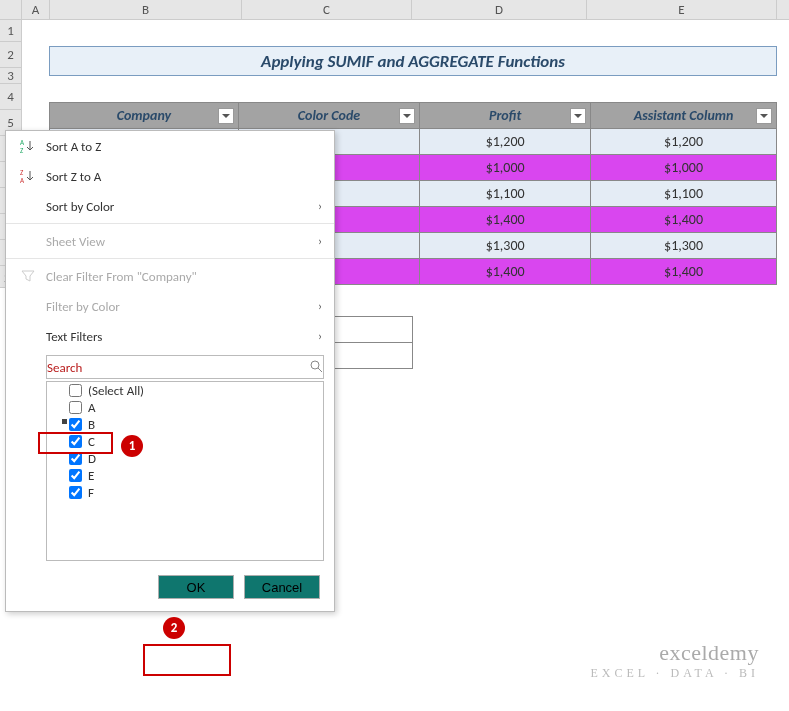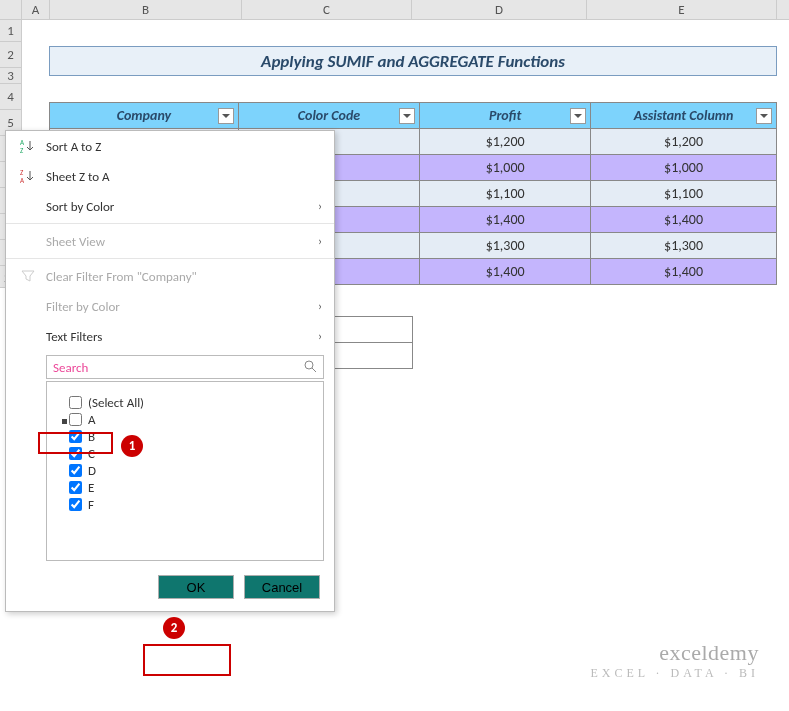--- a/index.html
+++ b/index.html
@@ -71,28 +71,28 @@
     border-collapse: collapse;
     width: 728px;
   }
   .data-table th, .data-table td {
     border: 1px solid #888;
     height: 26px;
     text-align: center;
     font-size: 14px;
   }
   .data-table th {
-    background: #7dd3fc;
+    background: #a3a3a3;
     font-weight: bold;
     font-style: italic;
     color: #2a4a6a;
     position: relative;
   }
   .data-table tr.odd td { background: #e4ecf5; }
-  .data-table tr.even td { background: #c4b5fd; }
+  .data-table tr.even td { background: #d946ef; }
   .data-table .col1 { width: 193px; }
   .data-table .col2 { width: 186px; }
   .data-table .col3 { width: 175px; }
   .data-table .col4 { width: 190px; }
   .data-table td.cut { text-align: left; padding-left: 2px; }
   .filter-btn {
     position: absolute;
     right: 4px;
     top: 50%;
     transform: translateY(-50%);
@@ -153,28 +153,28 @@
     color: #555;
   }
   .dd-sep { height: 1px; background: #e5e5e5; margin: 2px 0; }
   .dd-indent { padding-left: 40px; }
   .search-box {
     margin: 4px 10px 2px 40px;
     border: 1px solid #bbb;
     height: 24px;
     display: flex;
     align-items: center;
-    padding: 0 6px;
+    padding: 0 0;
     justify-content: space-between;
-    color: #ec4899;
+    color: #b91c1c;
   }
   .tree {
     margin: 2px 10px 6px 40px;
     border: 1px solid #bbb;
-    padding: 12px 6px;
+    padding: 0 6px;
     height: 180px;
   }
   .tree-item {
     display: flex;
     align-items: center;
     padding: 1px 0 1px 16px;
     font-size: 13px;
   }
   .tree-item input { margin-right: 6px; }
   .btn-row {
@@ -338,21 +338,21 @@
     <span>Sort A to Z</span>
   </div>
   <div class="dd-item">
     <span class="dd-icon">
       <svg width="16" height="16" viewBox="0 0 16 16">
           <text x="0" y="7" font-size="7" fill="#c33">Z</text>
           <text x="0" y="15" font-size="7" fill="#c33">A</text>
           <path d="M10 3v9M7 9l3 3 3-3" stroke="#555" fill="none" stroke-width="1"></path>
         </svg>
     </span>
-    <span>Sheet Z to A</span>
+    <span>Sort Z to A</span>
   </div>
   <div class="dd-item dd-indent">
     <span>Sort by Color</span>
     <span class="chev">›</span>
   </div>
   <div class="dd-sep"></div>
   <div class="dd-item dd-indent disabled">
     <span>Sheet View</span>
     <span class="chev">›</span>
   </div>

